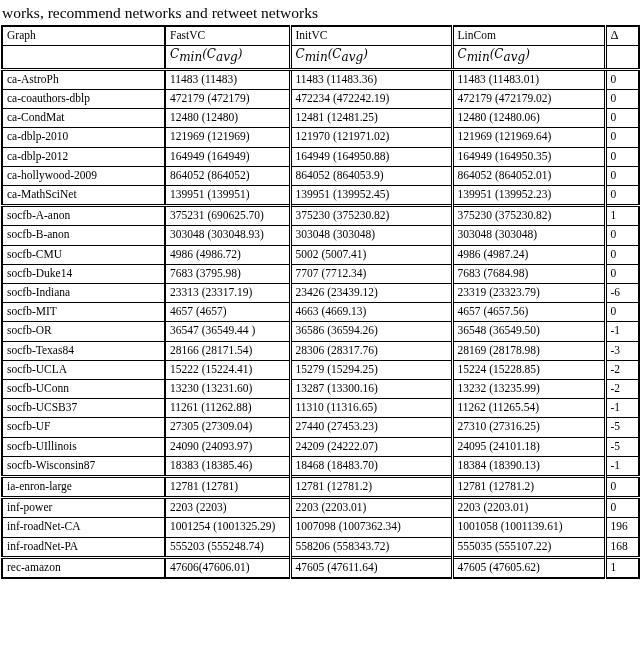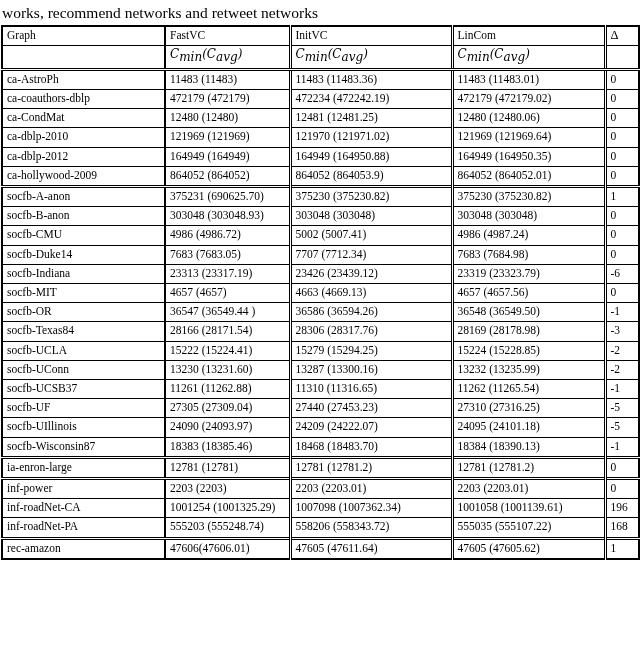--- a/index.html
+++ b/index.html
@@ -146,20 +146,27 @@
         <td class="vsep-left">164949 (164950.35)</td>
         <td class="col-delta">0</td>
       </tr>
       <tr>
         <td>ca-hollywood-2009</td>
         <td class="col-fast">864052 (864052)</td>
         <td class="vsep-left">864052 (864053.9)</td>
         <td class="vsep-left">864052 (864052.01)</td>
         <td class="col-delta">0</td>
       </tr>
+      <tr>
+        <td>ca-MathSciNet</td>
+        <td class="col-fast">139951 (139951)</td>
+        <td class="vsep-left">139951 (139952.45)</td>
+        <td class="vsep-left">139951 (139952.23)</td>
+        <td class="col-delta">0</td>
+      </tr>
       <tr class="group-start">
         <td>socfb-A-anon</td>
         <td class="col-fast">375231 (690625.70)</td>
         <td class="vsep-left">375230 (375230.82)</td>
         <td class="vsep-left">375230 (375230.82)</td>
         <td class="col-delta">1</td>
       </tr>
       <tr>
         <td>socfb-B-anon</td>
         <td class="col-fast">303048 (303048.93)</td>
@@ -169,21 +176,21 @@
       </tr>
       <tr>
         <td>socfb-CMU</td>
         <td class="col-fast">4986 (4986.72)</td>
         <td class="vsep-left">5002 (5007.41)</td>
         <td class="vsep-left">4986 (4987.24)</td>
         <td class="col-delta">0</td>
       </tr>
       <tr>
         <td>socfb-Duke14</td>
-        <td class="col-fast">7683 (7683.05)</td>
+        <td class="col-fast">7683 (3795.98)</td>
         <td class="vsep-left">7707 (7712.34)</td>
         <td class="vsep-left">7683 (7684.98)</td>
         <td class="col-delta">0</td>
       </tr>
       <tr>
         <td>socfb-Indiana</td>
         <td class="col-fast">23313 (23317.19)</td>
         <td class="vsep-left">23426 (23439.12)</td>
         <td class="vsep-left">23319 (23323.79)</td>
         <td class="col-delta">-6</td>

